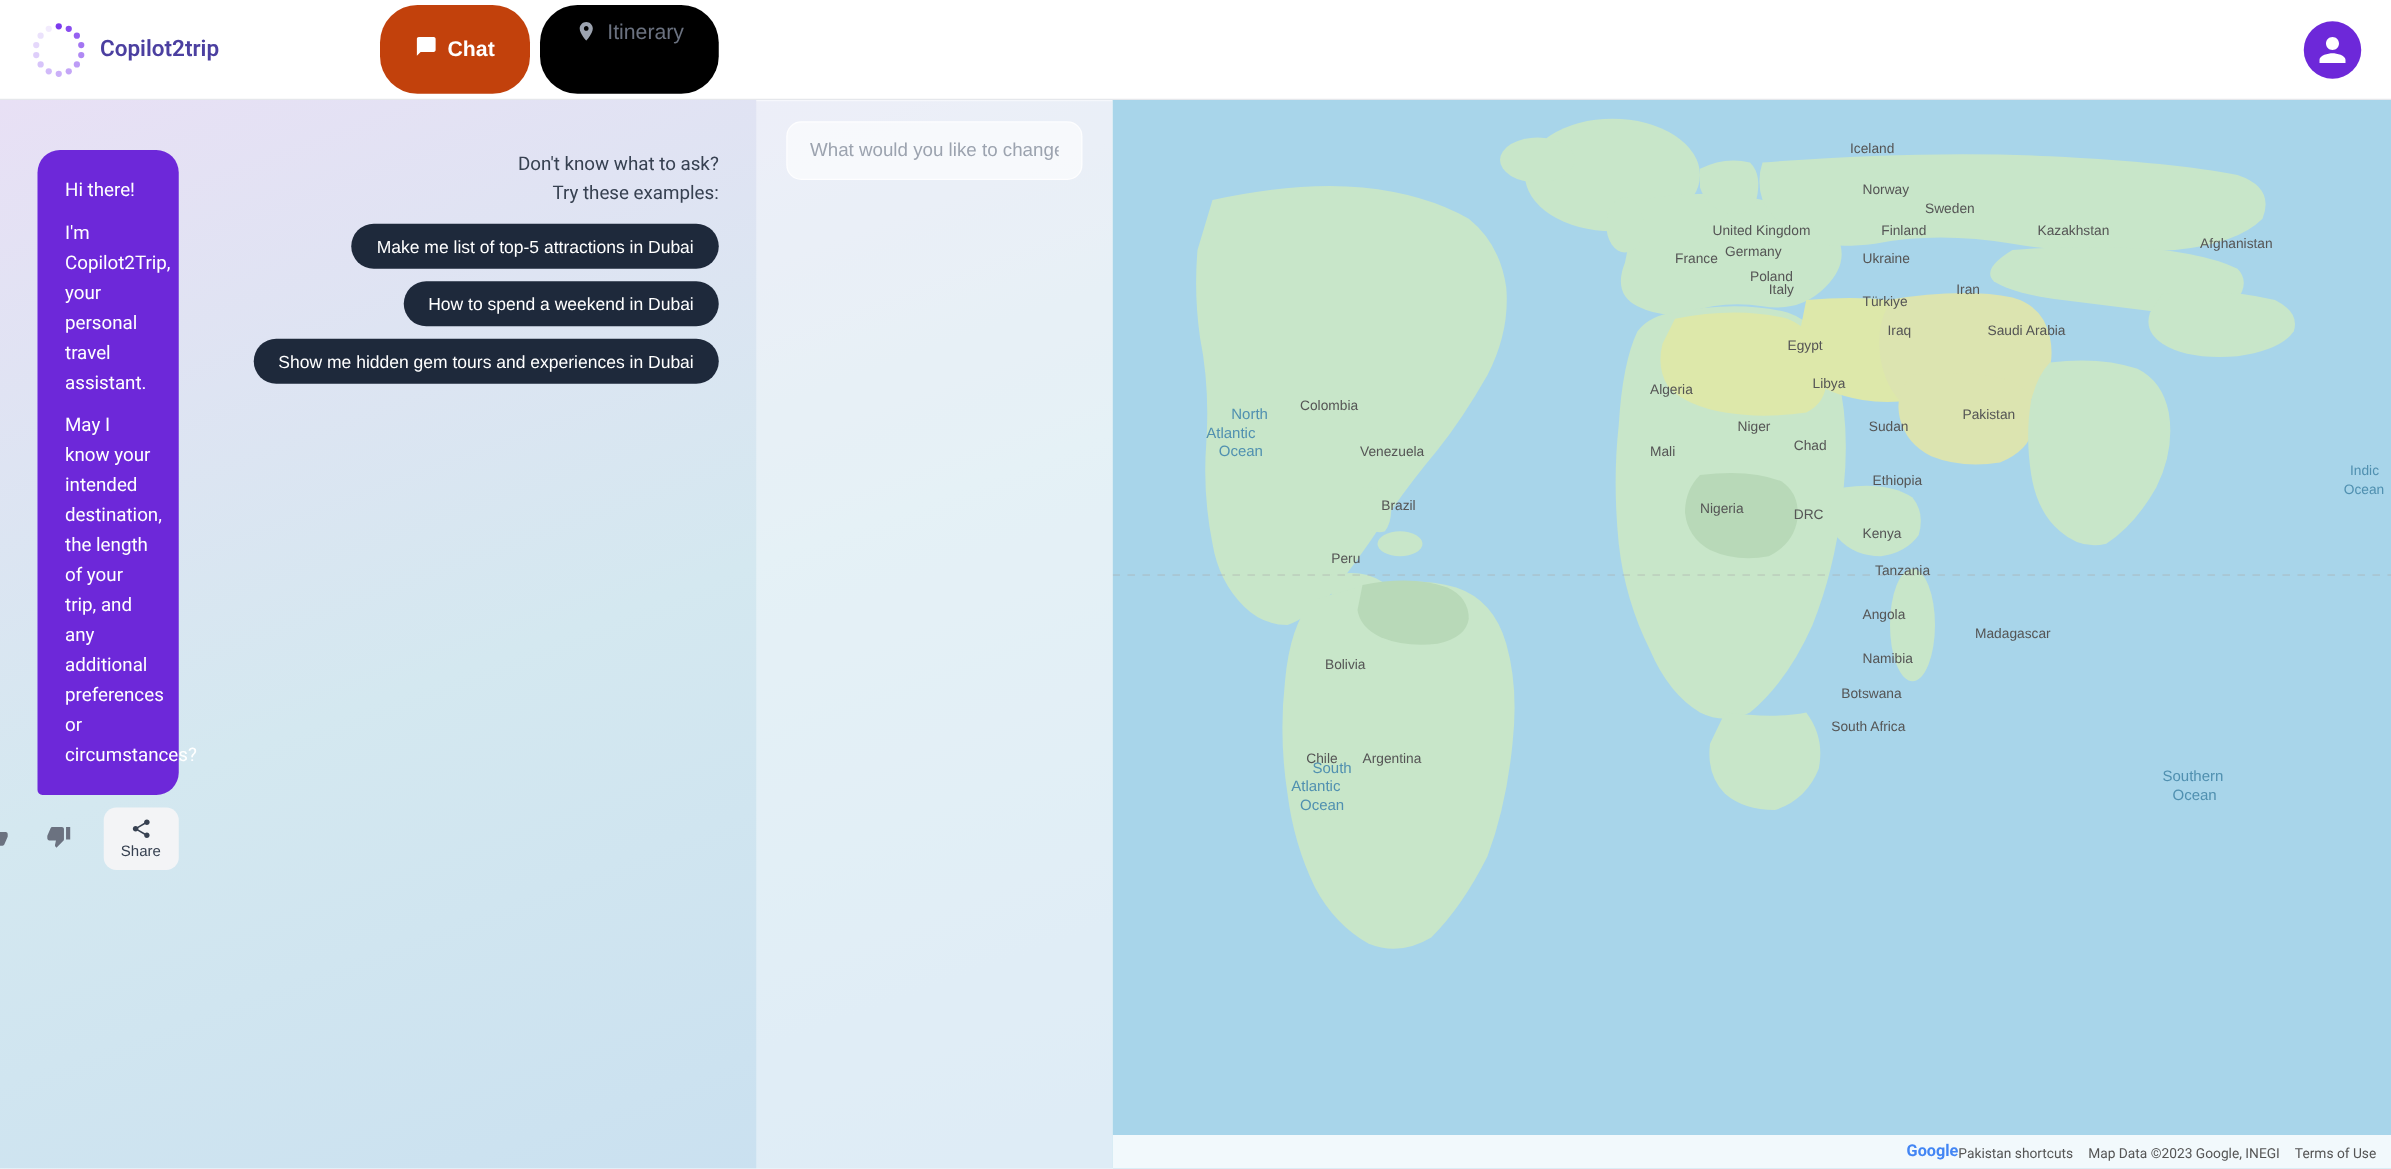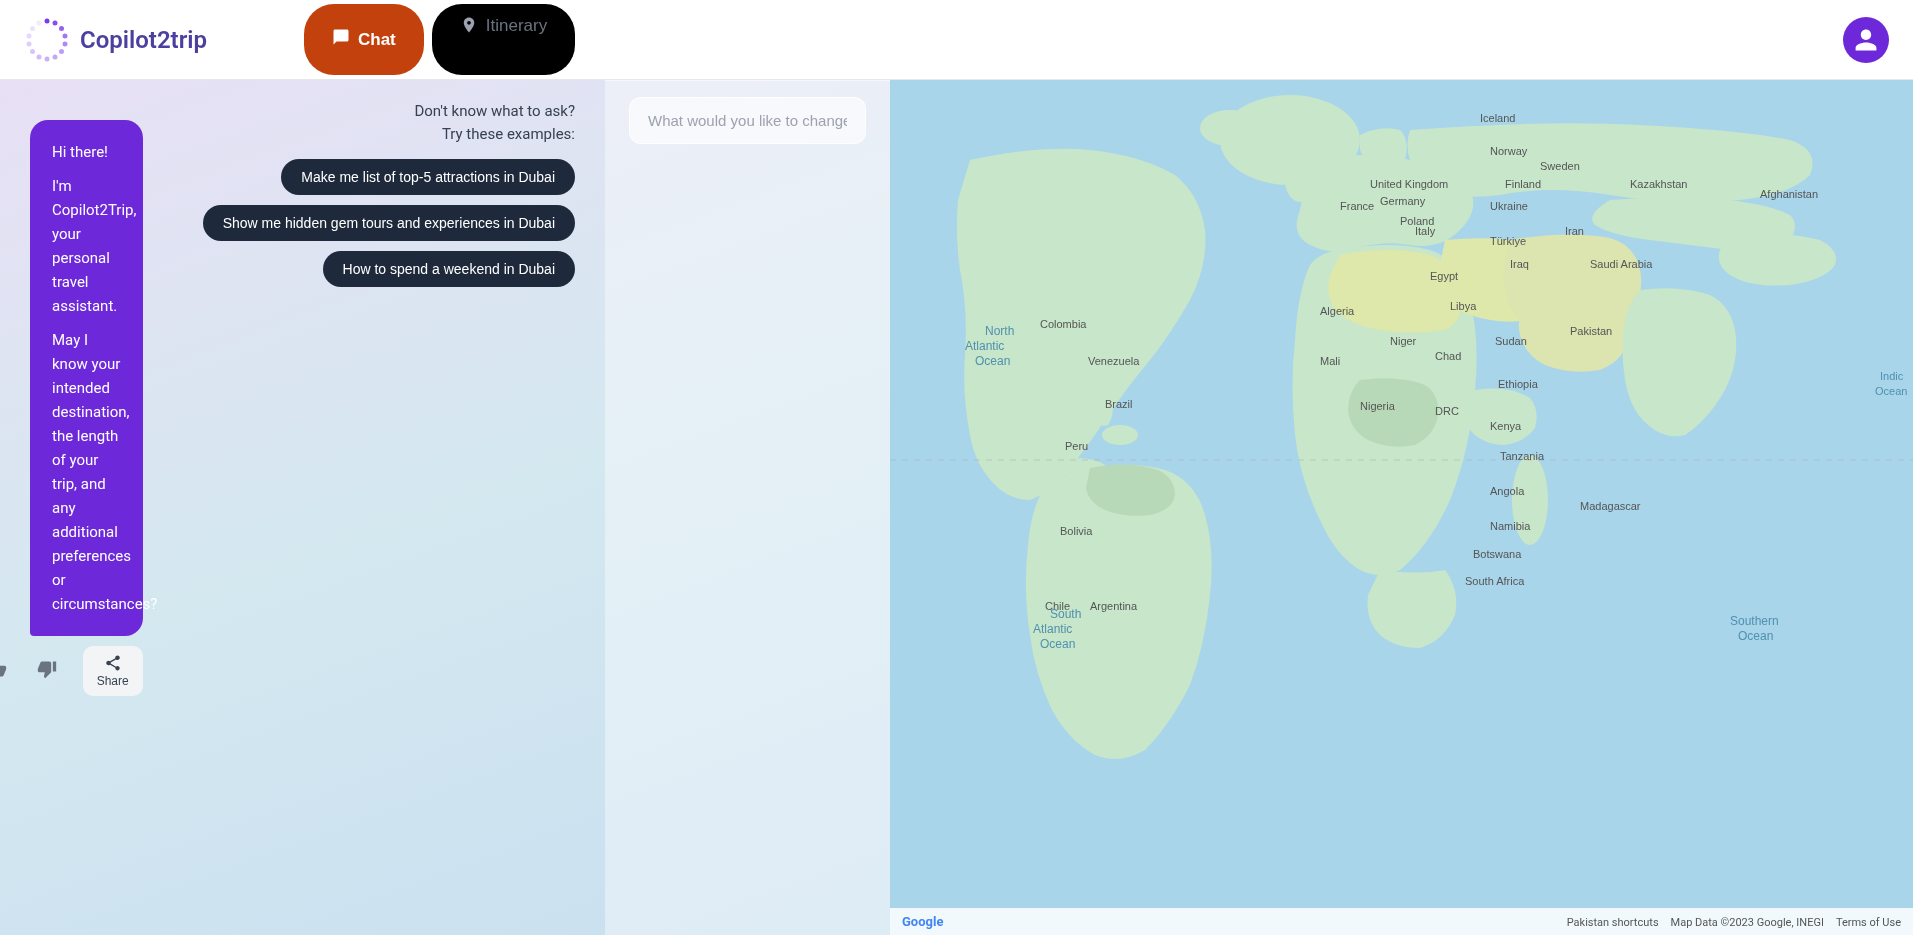--- a/index.html
+++ b/index.html
@@ -15,21 +15,21 @@
       height: 80px;
       z-index: 10;
     }
     .logo-area {
       display: flex;
       align-items: center;
       gap: 10px;
       min-width: 220px;
     }
     .logo-text {
-      font-size: 24px;
+      font-size: 18px;
       font-weight: 600;
       color: #4b3fa0;
     }
     .tab-group {
       display: flex;
       gap: 8px;
       margin-left: 60px;
     }
     .tab-chat {
       display: flex;
@@ -148,20 +148,21 @@
       align-items: flex-end;
       padding: 20px 30px;
       gap: 10px;
     }
     .examples-label {
       text-align: right;
       color: #374151;
       font-size: 15px;
       line-height: 1.5;
       margin-bottom: 4px;
+      margin-top: 20px;
     }
     .example-chip {
       background: #1e293b;
       color: white;
       border: none;
       border-radius: 20px;
       padding: 10px 20px;
       font-size: 14px;
       cursor: pointer;
       text-align: center;
@@ -205,21 +206,21 @@
       width: 100%;
       height: 100%;
     }
 
     .map-footer {
       position: absolute;
       bottom: 0;
       left: 0;
       right: 0;
       display: flex;
-      justify-content: space-between;
+      justify-content: flex-end;
       align-items: flex-end;
       padding: 6px 12px;
       background: rgba(255,255,255,0.85);
       font-size: 11px;
       color: #374151;
     }
     .google-logo {
       font-size: 13px;
       font-weight: bold;
       color: #4285f4;
@@ -321,22 +322,22 @@
         </div>
       </div>
     </div>
 
     <div class="examples-area">
       <div class="examples-label">
         <div>Don't know what to ask?</div>
         <div>Try these examples:</div>
       </div>
       <button class="example-chip">Make me list of top-5 attractions in Dubai</button>
+      <button class="example-chip">How to spend a weekend in Dubai</button>
       <button class="example-chip">Show me hidden gem tours and experiences in Dubai</button>
-      <button class="example-chip">How to spend a weekend in Dubai</button>
     </div>
 
     <div class="chat-input-area">
       <input class="chat-input" type="text" placeholder="What would you like to change?" style="">
     </div>
   </div>
 
   <div class="map-panel">
     <div class="map-container">
       

